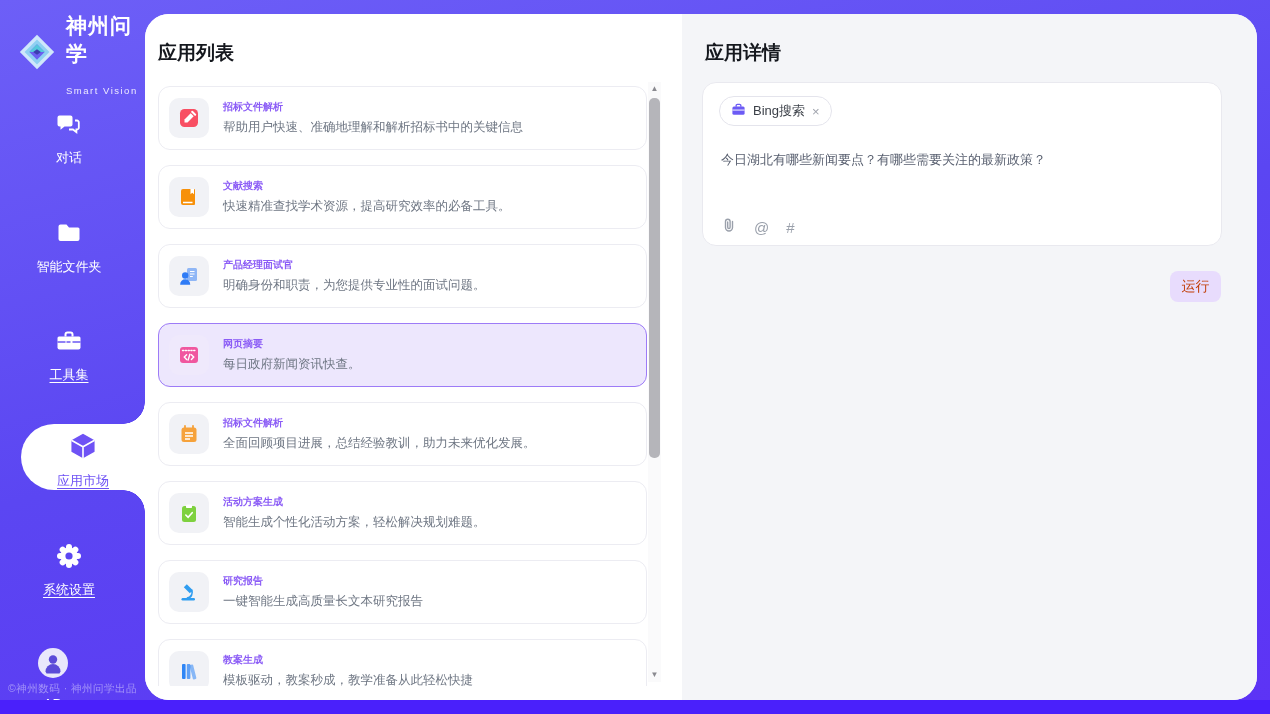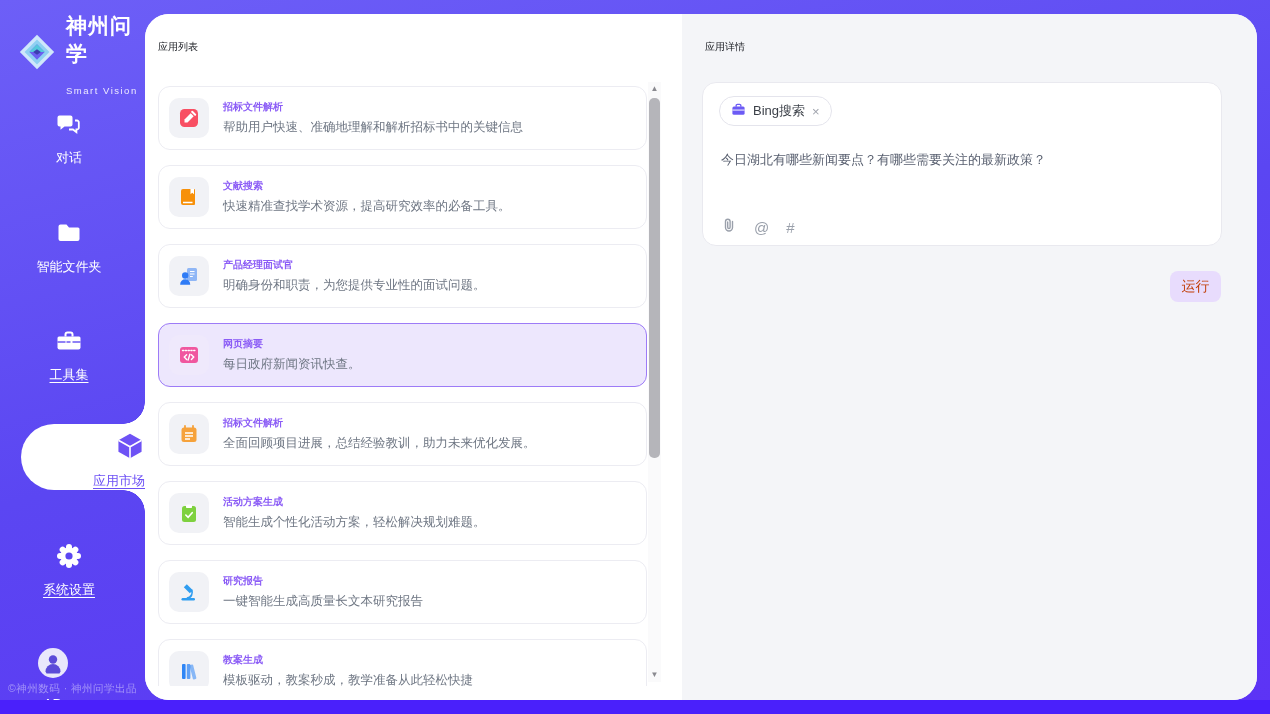--- a/index.html
+++ b/index.html
@@ -11,36 +11,36 @@
   
   .sidebar { position:absolute; left:0; top:0; width:145px; height:714px; }
   .logo { position:absolute; left:16px; top:12px; display:flex; align-items:center; gap:8px; }
   .logo-text .nm { color:#fff; font-size:21px; font-weight:bold; letter-spacing:1px; }
   .logo-text .sub { color:rgba(255,255,255,.88); font-size:9.5px; letter-spacing:1.5px; margin-top:17px; }
   .nav-item { position:absolute; left:0; width:138px; text-align:center; cursor:pointer; }
   .nav-item .ic { display:inline-block; height:28px; }
   .nav-label { display:block; margin-top:7px; color:#fff; font-size:13px; }
   .nav-label.u { text-decoration:underline; text-underline-offset:3px; }
   .nav-bubble { position:absolute; left:21px; top:424px; width:124px; height:66px; background:#fff;
-                border-radius:33px 0 0 33px; text-align:right; padding-top:7px; cursor:pointer; }
+                border-radius:33px 0 0 33px; text-align:center; padding-top:7px; cursor:pointer; }
   .nav-bubble::before { content:''; position:absolute; right:0; top:-22px; width:22px; height:22px;
                 background:radial-gradient(circle 22px at 0 0, rgba(0,0,0,0) 21.5px, #fff 22px); }
   .nav-bubble::after { content:''; position:absolute; right:0; bottom:-22px; width:22px; height:22px;
                 background:radial-gradient(circle 22px at 0 100%, rgba(0,0,0,0) 21.5px, #fff 22px); }
   .nav-bubble .nav-label { color:#6e52f5; }
   .user-row { position:absolute; left:38px; top:648px; display:flex; align-items:center; gap:14px;flex-direction:column; }
   .user-name { color:#fff; font-size:14px; }
   .side-footer { position:absolute; left:8px; top:682px; color:rgba(255,255,255,.42); font-size:10.5px; letter-spacing:.5px; }
 
   
   .content { position:absolute; left:145px; top:14px; width:1112px; height:686px;
              border-radius:24px; background:#fff; display:flex; overflow:hidden; }
   .list-col { position:relative; width:537px; background:#fff; }
   .detail-col { position:relative; flex:1; background:#f4f5f8; }
-  .panel-title { position:absolute; top:26px; font-size:10px; font-weight:normal; color:#15181e; }
+  .panel-title { position:absolute; top:26px; font-size:19px; font-weight:bold; color:#15181e; }
 
   
   .cards-viewport { position:absolute; left:13px; top:72px; width:489px; height:600px; overflow:hidden; }
   .card { display:flex; align-items:center; width:489px; height:64px; margin-bottom:15px;
           border:1px solid #ececf2; border-radius:12px; background:#fff; padding-left:10px; cursor:pointer; }
   .card.selected { background:#ede7fd; border:1px solid #9d7bf7; }
   .tile { width:40px; height:40px; border-radius:10px; background:#f1f2f6; display:flex; align-items:center; justify-content:center; flex:none; }
   .card.selected .tile { background:#efe9fc; }
   .gicon { display:inline-block; width:22px; height:22px; }
   .card-text { margin-left:14px; }

